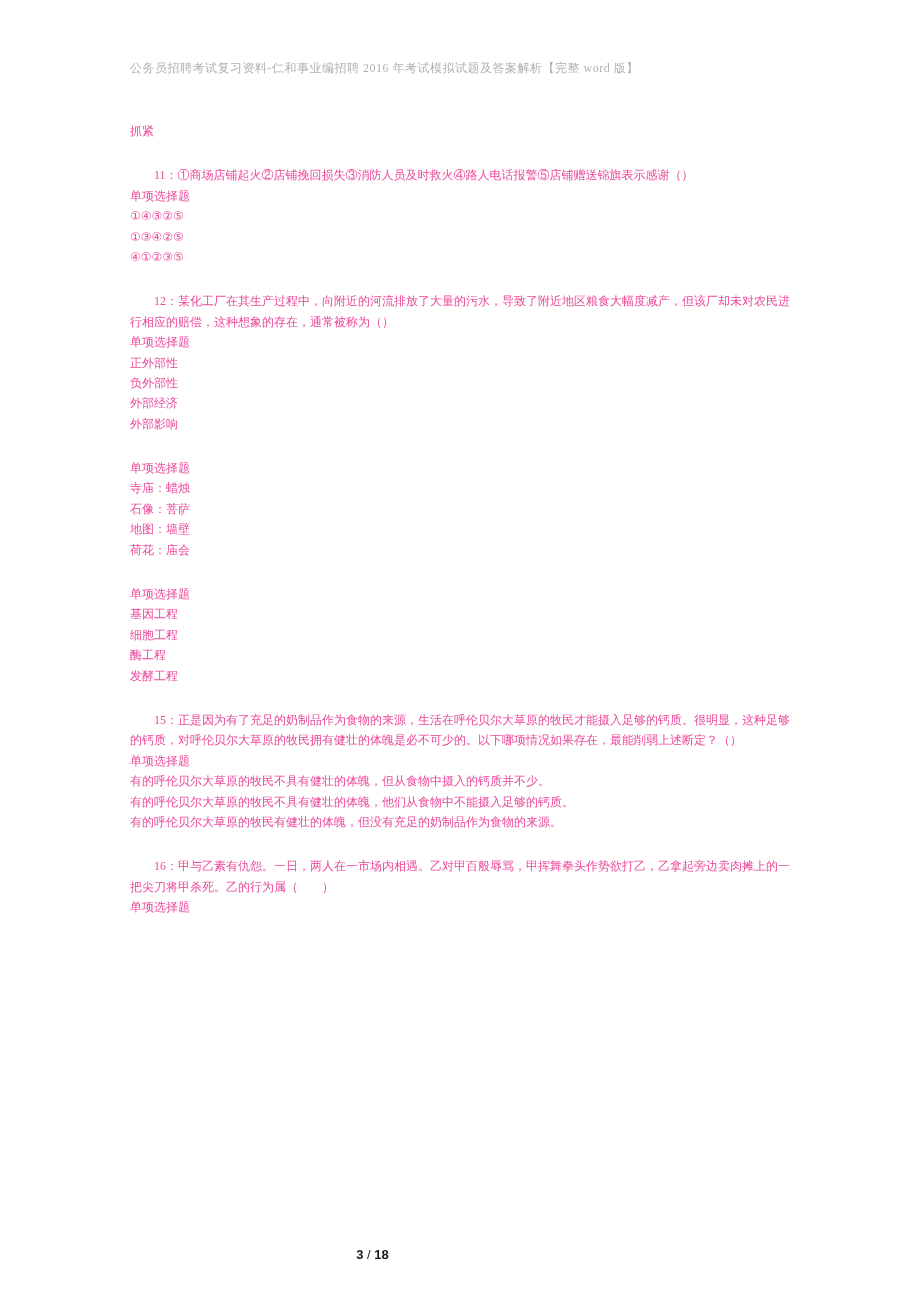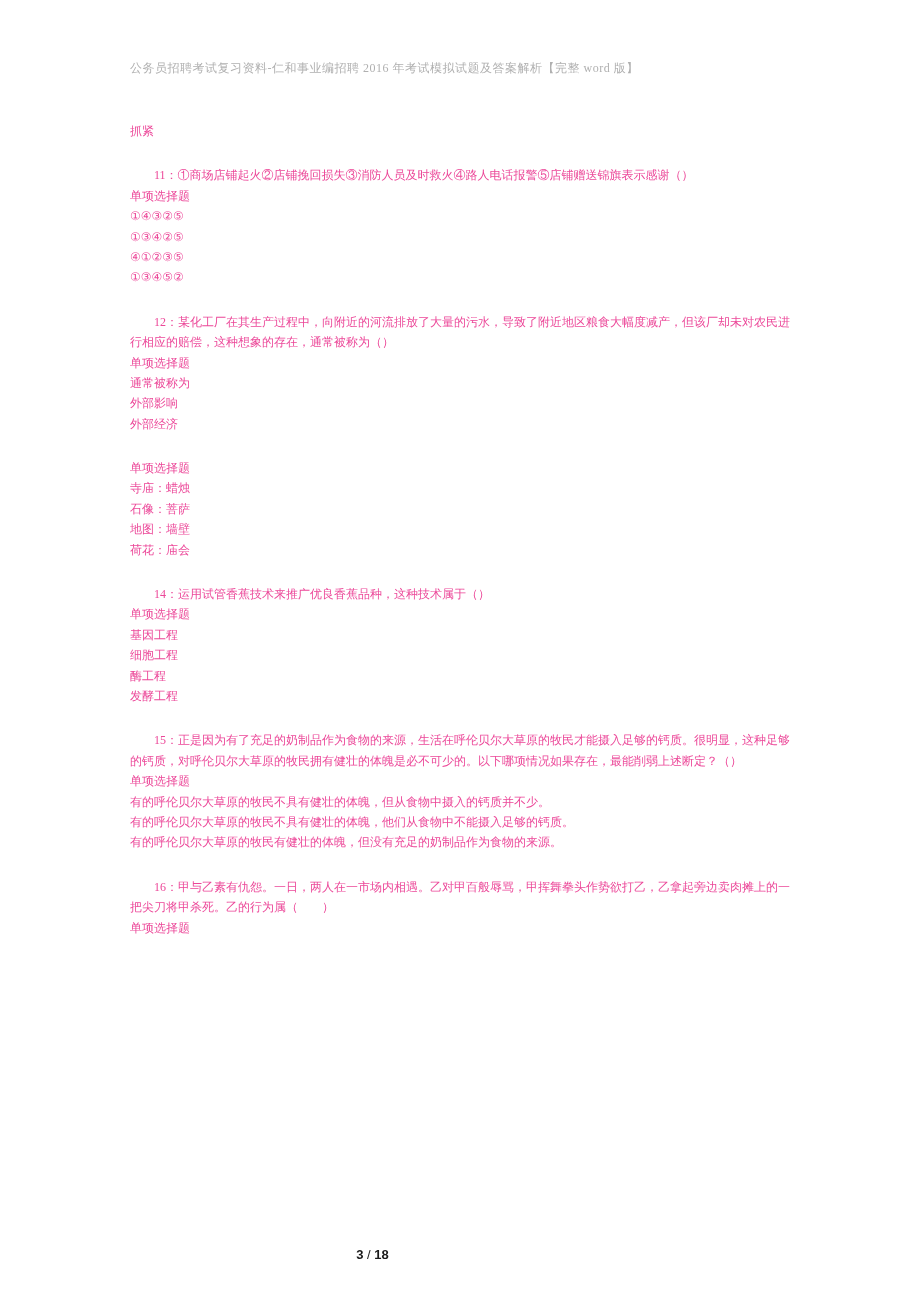--- a/index.html
+++ b/index.html
@@ -64,41 +64,40 @@
     <div class="block">
       <p class="line">抓紧</p>
     </div>
 
     <div class="block">
       <p class="line indent">11：①商场店铺起火②店铺挽回损失③消防人员及时救火④路人电话报警⑤店铺赠送锦旗表示感谢（）</p>
       <p class="line">单项选择题</p>
       <p class="line">①④③②⑤</p>
       <p class="line">①③④②⑤</p>
       <p class="line">④①②③⑤</p>
-      <p class="line">①③④⑤②</p>
     </div>
 
     <div class="block">
       <p class="line indent">12：某化工厂在其生产过程中，向附近的河流排放了大量的污水，导致了附近地区粮食大幅度减产，但该厂却未对农民进行相应的赔偿，这种想象的存在，通常被称为（）</p>
       <p class="line">单项选择题</p>
-      <p class="line">通常被称为</p>
+      <p class="line">正外部性</p>
+      <p class="line">负外部性</p>
+      <p class="line">外部经济</p>
       <p class="line">外部影响</p>
-      <p class="line">外部经济</p>
     </div>
 
     <div class="block">
       <p class="line">单项选择题</p>
       <p class="line">寺庙：蜡烛</p>
       <p class="line">石像：菩萨</p>
       <p class="line">地图：墙壁</p>
       <p class="line">荷花：庙会</p>
     </div>
 
     <div class="block">
-      <p class="line indent">14：运用试管香蕉技术来推广优良香蕉品种，这种技术属于（）</p>
       <p class="line">单项选择题</p>
       <p class="line">基因工程</p>
       <p class="line">细胞工程</p>
       <p class="line">酶工程</p>
       <p class="line">发酵工程</p>
     </div>
 
     <div class="block">
       <p class="line indent">15：正是因为有了充足的奶制品作为食物的来源，生活在呼伦贝尔大草原的牧民才能摄入足够的钙质。很明显，这种足够的钙质，对呼伦贝尔大草原的牧民拥有健壮的体魄是必不可少的。以下哪项情况如果存在，最能削弱上述断定？（）</p>
       <p class="line">单项选择题</p>

